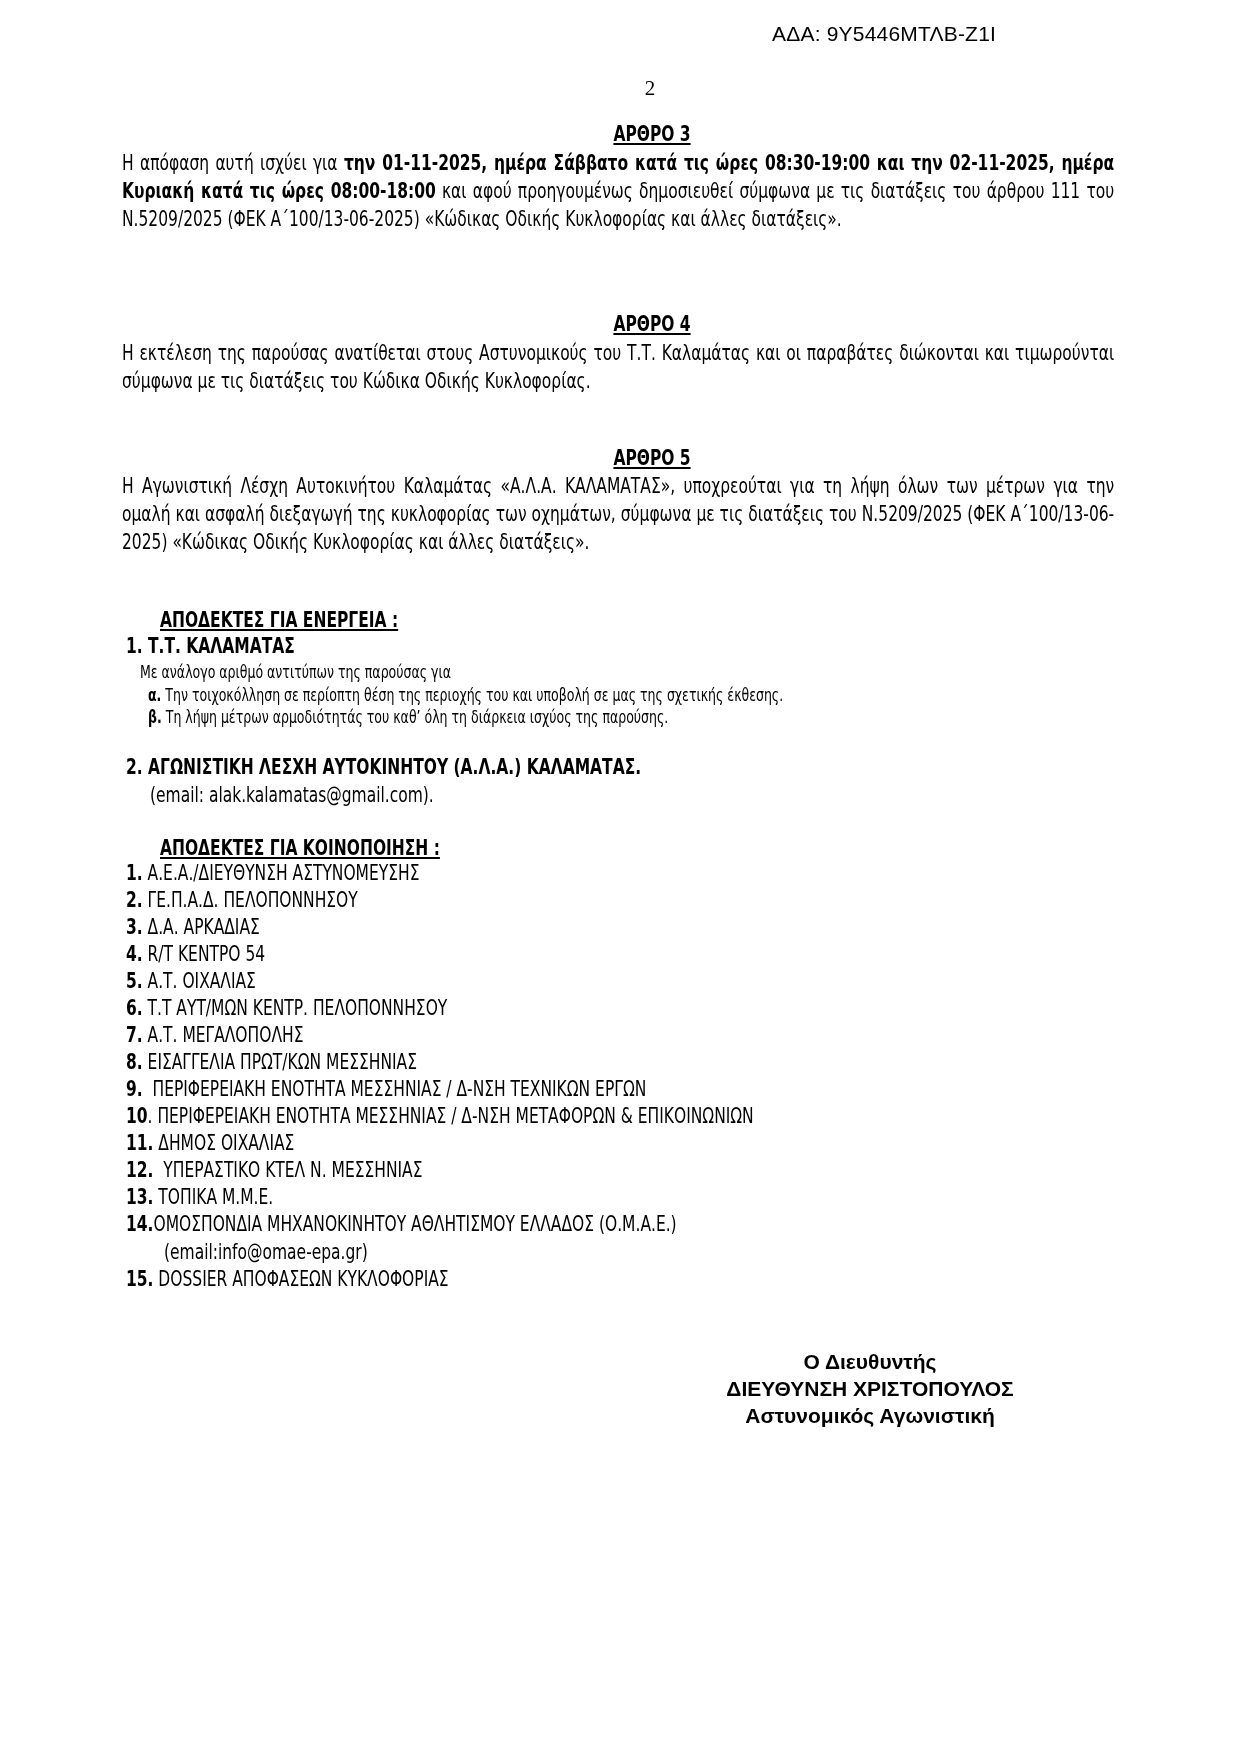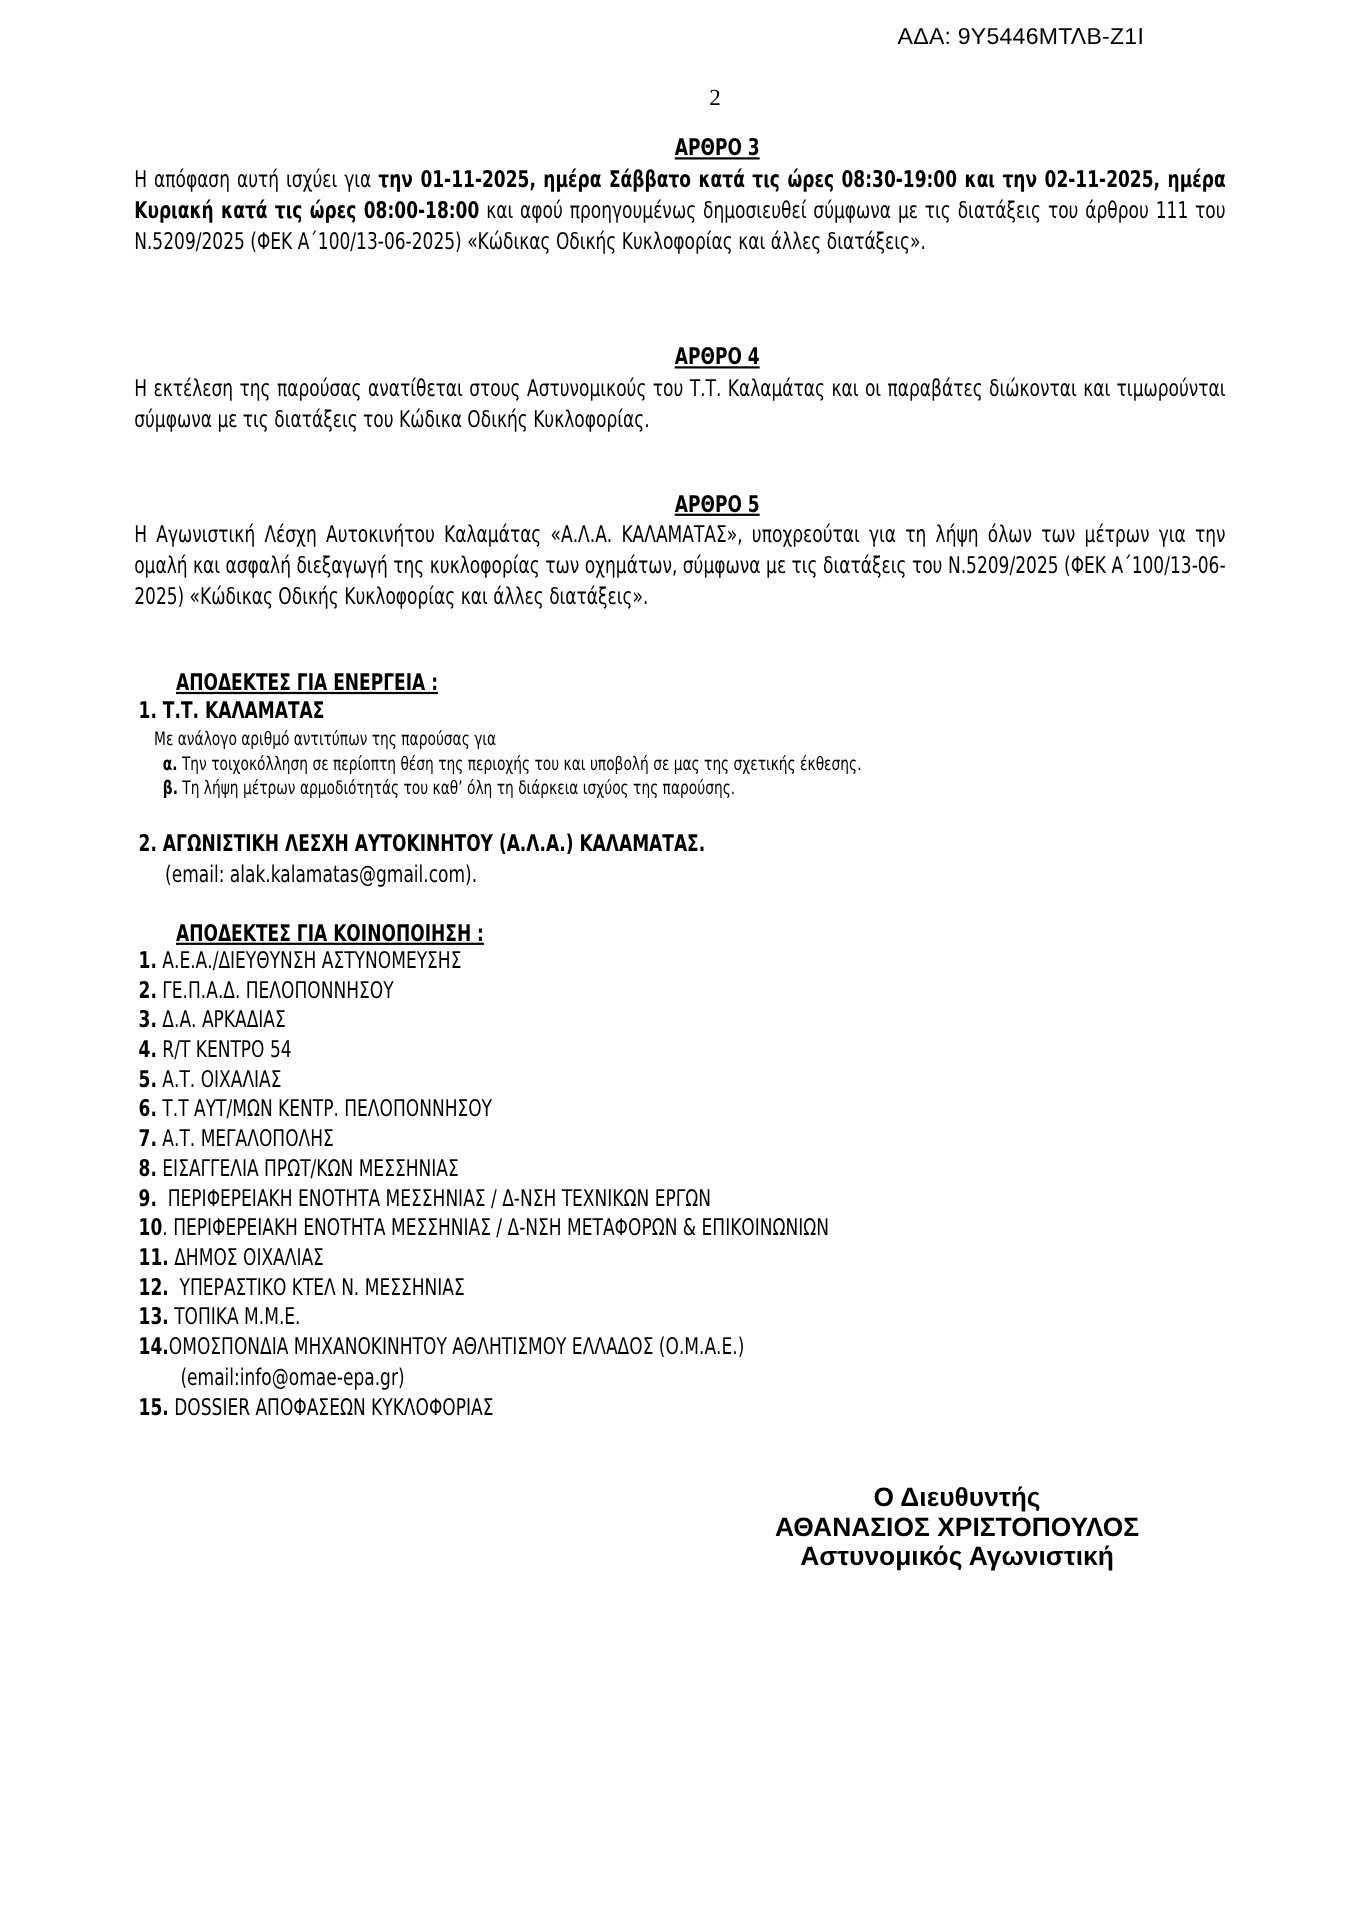--- a/index.html
+++ b/index.html
@@ -1,25 +1,25 @@
 <!DOCTYPE html>
 <html><head>
 <meta charset="utf-8">
 <style>
   html, body { margin: 0; padding: 0; background: #ffffff; }
   body { width: 1241px; height: 1755px; position: relative; overflow: hidden; color: #000; }
-  .ada { position: absolute; left: 816px; top: 22px; font-family: "Liberation Sans", sans-serif; font-size: 21px; letter-spacing: 0.2px; }
+  .ada { position: absolute; left: 772px; top: 22px; font-family: "Liberation Sans", sans-serif; font-size: 21px; letter-spacing: 0.2px; }
   .pagenum { position: absolute; left: 0; width: 1300px; text-align: center; top: 76px; font-family: "Liberation Serif", serif; font-size: 21px; }
   .doc { position: absolute; left: 122px; width: 1000px; font-family: "DejaVu Sans", sans-serif; font-stretch: condensed; }
   .heading { position: absolute; left: 0; width: 1060px; text-align: center; font-weight: bold; text-decoration: underline; font-size: 21px; transform: scaleX(0.82); transform-origin: 530px 0; }
   .para { position: absolute; left: 0; width: 1210px; font-size: 21px; line-height: 28px; text-align: justify; transform: scaleX(0.82); transform-origin: 0 0; }
   .para b { font-weight: bold; }
   .line { position: absolute; white-space: nowrap; transform: scaleX(0.82); transform-origin: 0 0; font-size: 21px; }
   .small { font-size: 17px; }
-  .sig { position: absolute; left: 660px; width: 420px; text-align: center; font-family: "Liberation Sans", sans-serif; font-weight: bold; font-size: 24px; line-height: 27px; }
+  .sig { position: absolute; left: 660px; width: 420px; text-align: center; font-family: "Liberation Sans", sans-serif; font-weight: bold; font-size: 21px; line-height: 27px; }
 </style>
 </head>
 <body>
 
 <div class="ada">ΑΔΑ: 9Υ5446ΜΤΛΒ-Ζ1Ι</div>
 <div class="pagenum">2</div>
 
 <div class="doc" style="top:0;">
 
   <div class="heading" style="top:122px;">ΑΡΘΡΟ 3</div>
@@ -57,15 +57,15 @@
       <div class="line" style="top: 1158px; left: 4px;"><b>12.</b><span style="white-space: pre;">  ΥΠΕΡΑΣΤΙΚΟ ΚΤΕΛ Ν. ΜΕΣΣΗΝΙΑΣ</span></div>
       <div class="line" style="top: 1185px; left: 4px;"><b>13.</b><span style="white-space: pre;"> ΤΟΠΙΚΑ Μ.Μ.Ε.</span></div>
       <div class="line" style="top: 1212px; left: 4px;"><b>14.</b><span style="white-space: pre;">ΟΜΟΣΠΟΝΔΙΑ ΜΗΧΑΝΟΚΙΝΗΤΟΥ ΑΘΛΗΤΙΣΜΟΥ ΕΛΛΑΔΟΣ (Ο.Μ.Α.Ε.)</span></div>
       <div class="line" style="top: 1267px; left: 4px;"><b>15.</b><span style="white-space: pre;"> DOSSIER ΑΠΟΦΑΣΕΩΝ ΚΥΚΛΟΦΟΡΙΑΣ</span></div>
     </div>
   <div class="line" style="top:1240px; left:42px;">(email:info@omae-epa.gr)</div>
 </div>
 
 <div class="sig" style="top:1348px;">
   <div>Ο Διευθυντής</div>
-  <div>ΑΘΑΝΑΣΙΟΣ ΧΡΙΣΤΟΠΟΥΛΟΣ</div>
+  <div>ΔΙΕΥΘΥΝΣΗ ΧΡΙΣΤΟΠΟΥΛΟΣ</div>
   <div>Αστυνομικός Αγωνιστική</div>
 </div>
 
 </body></html>

